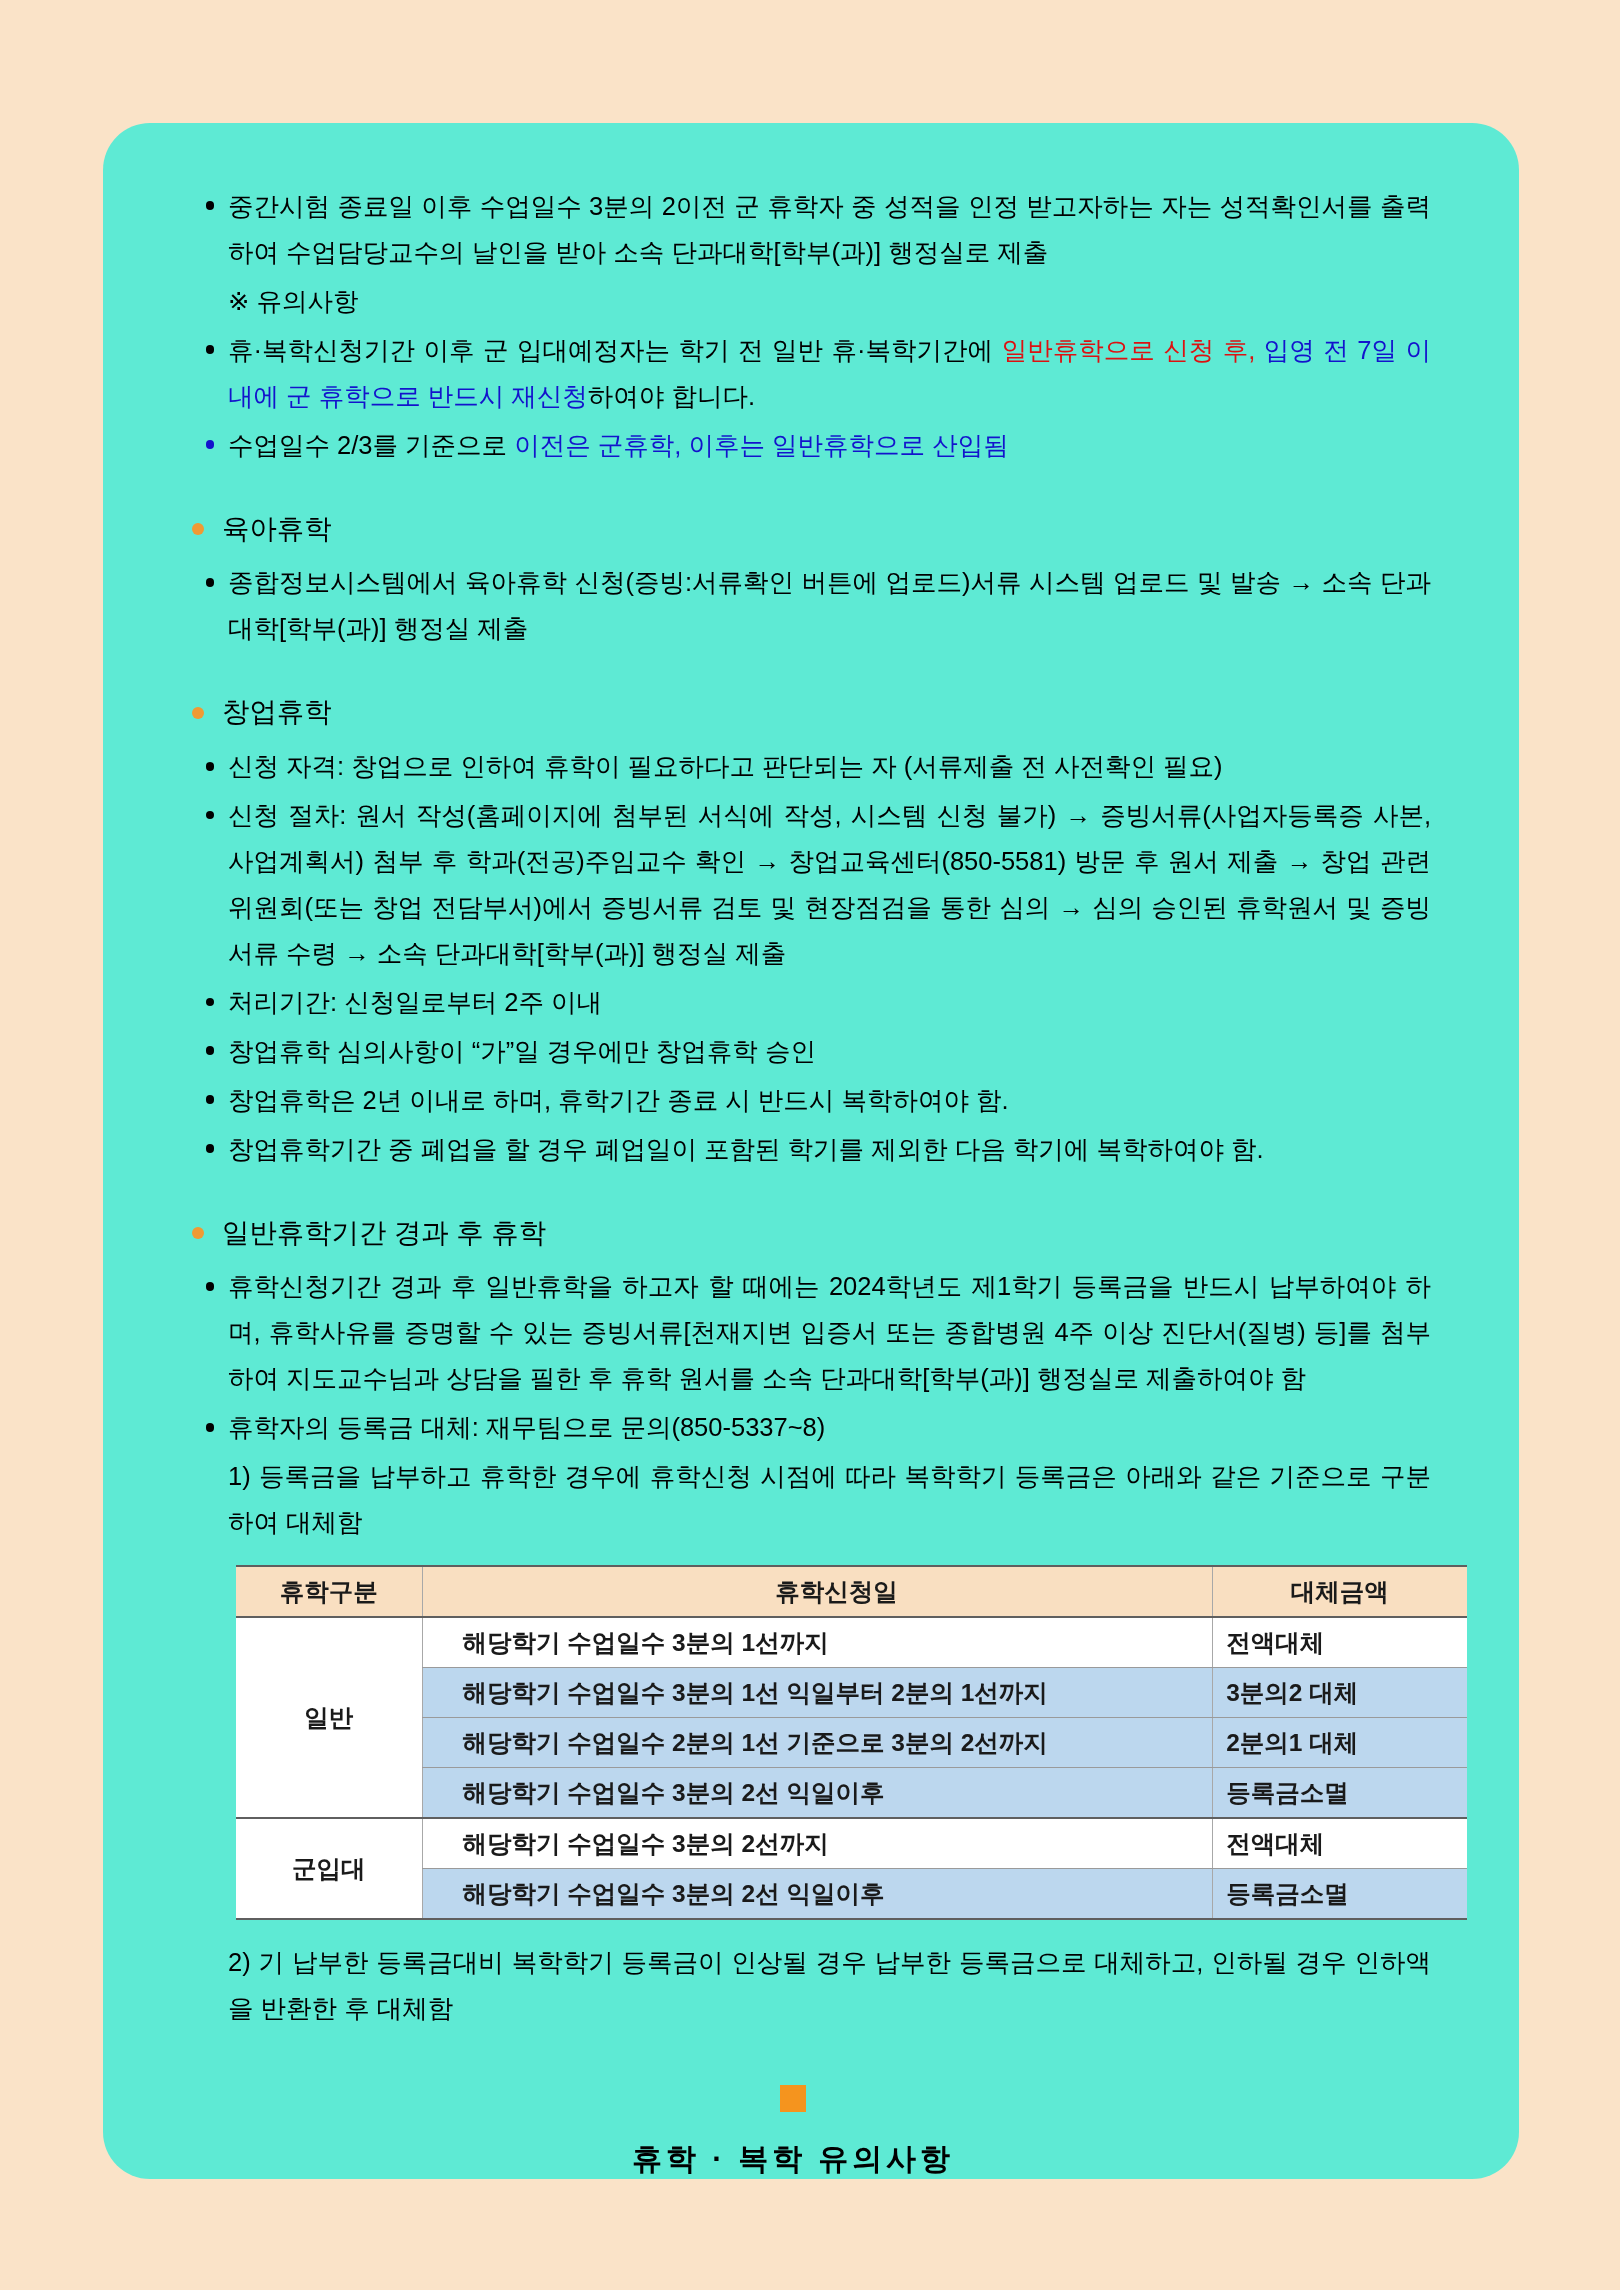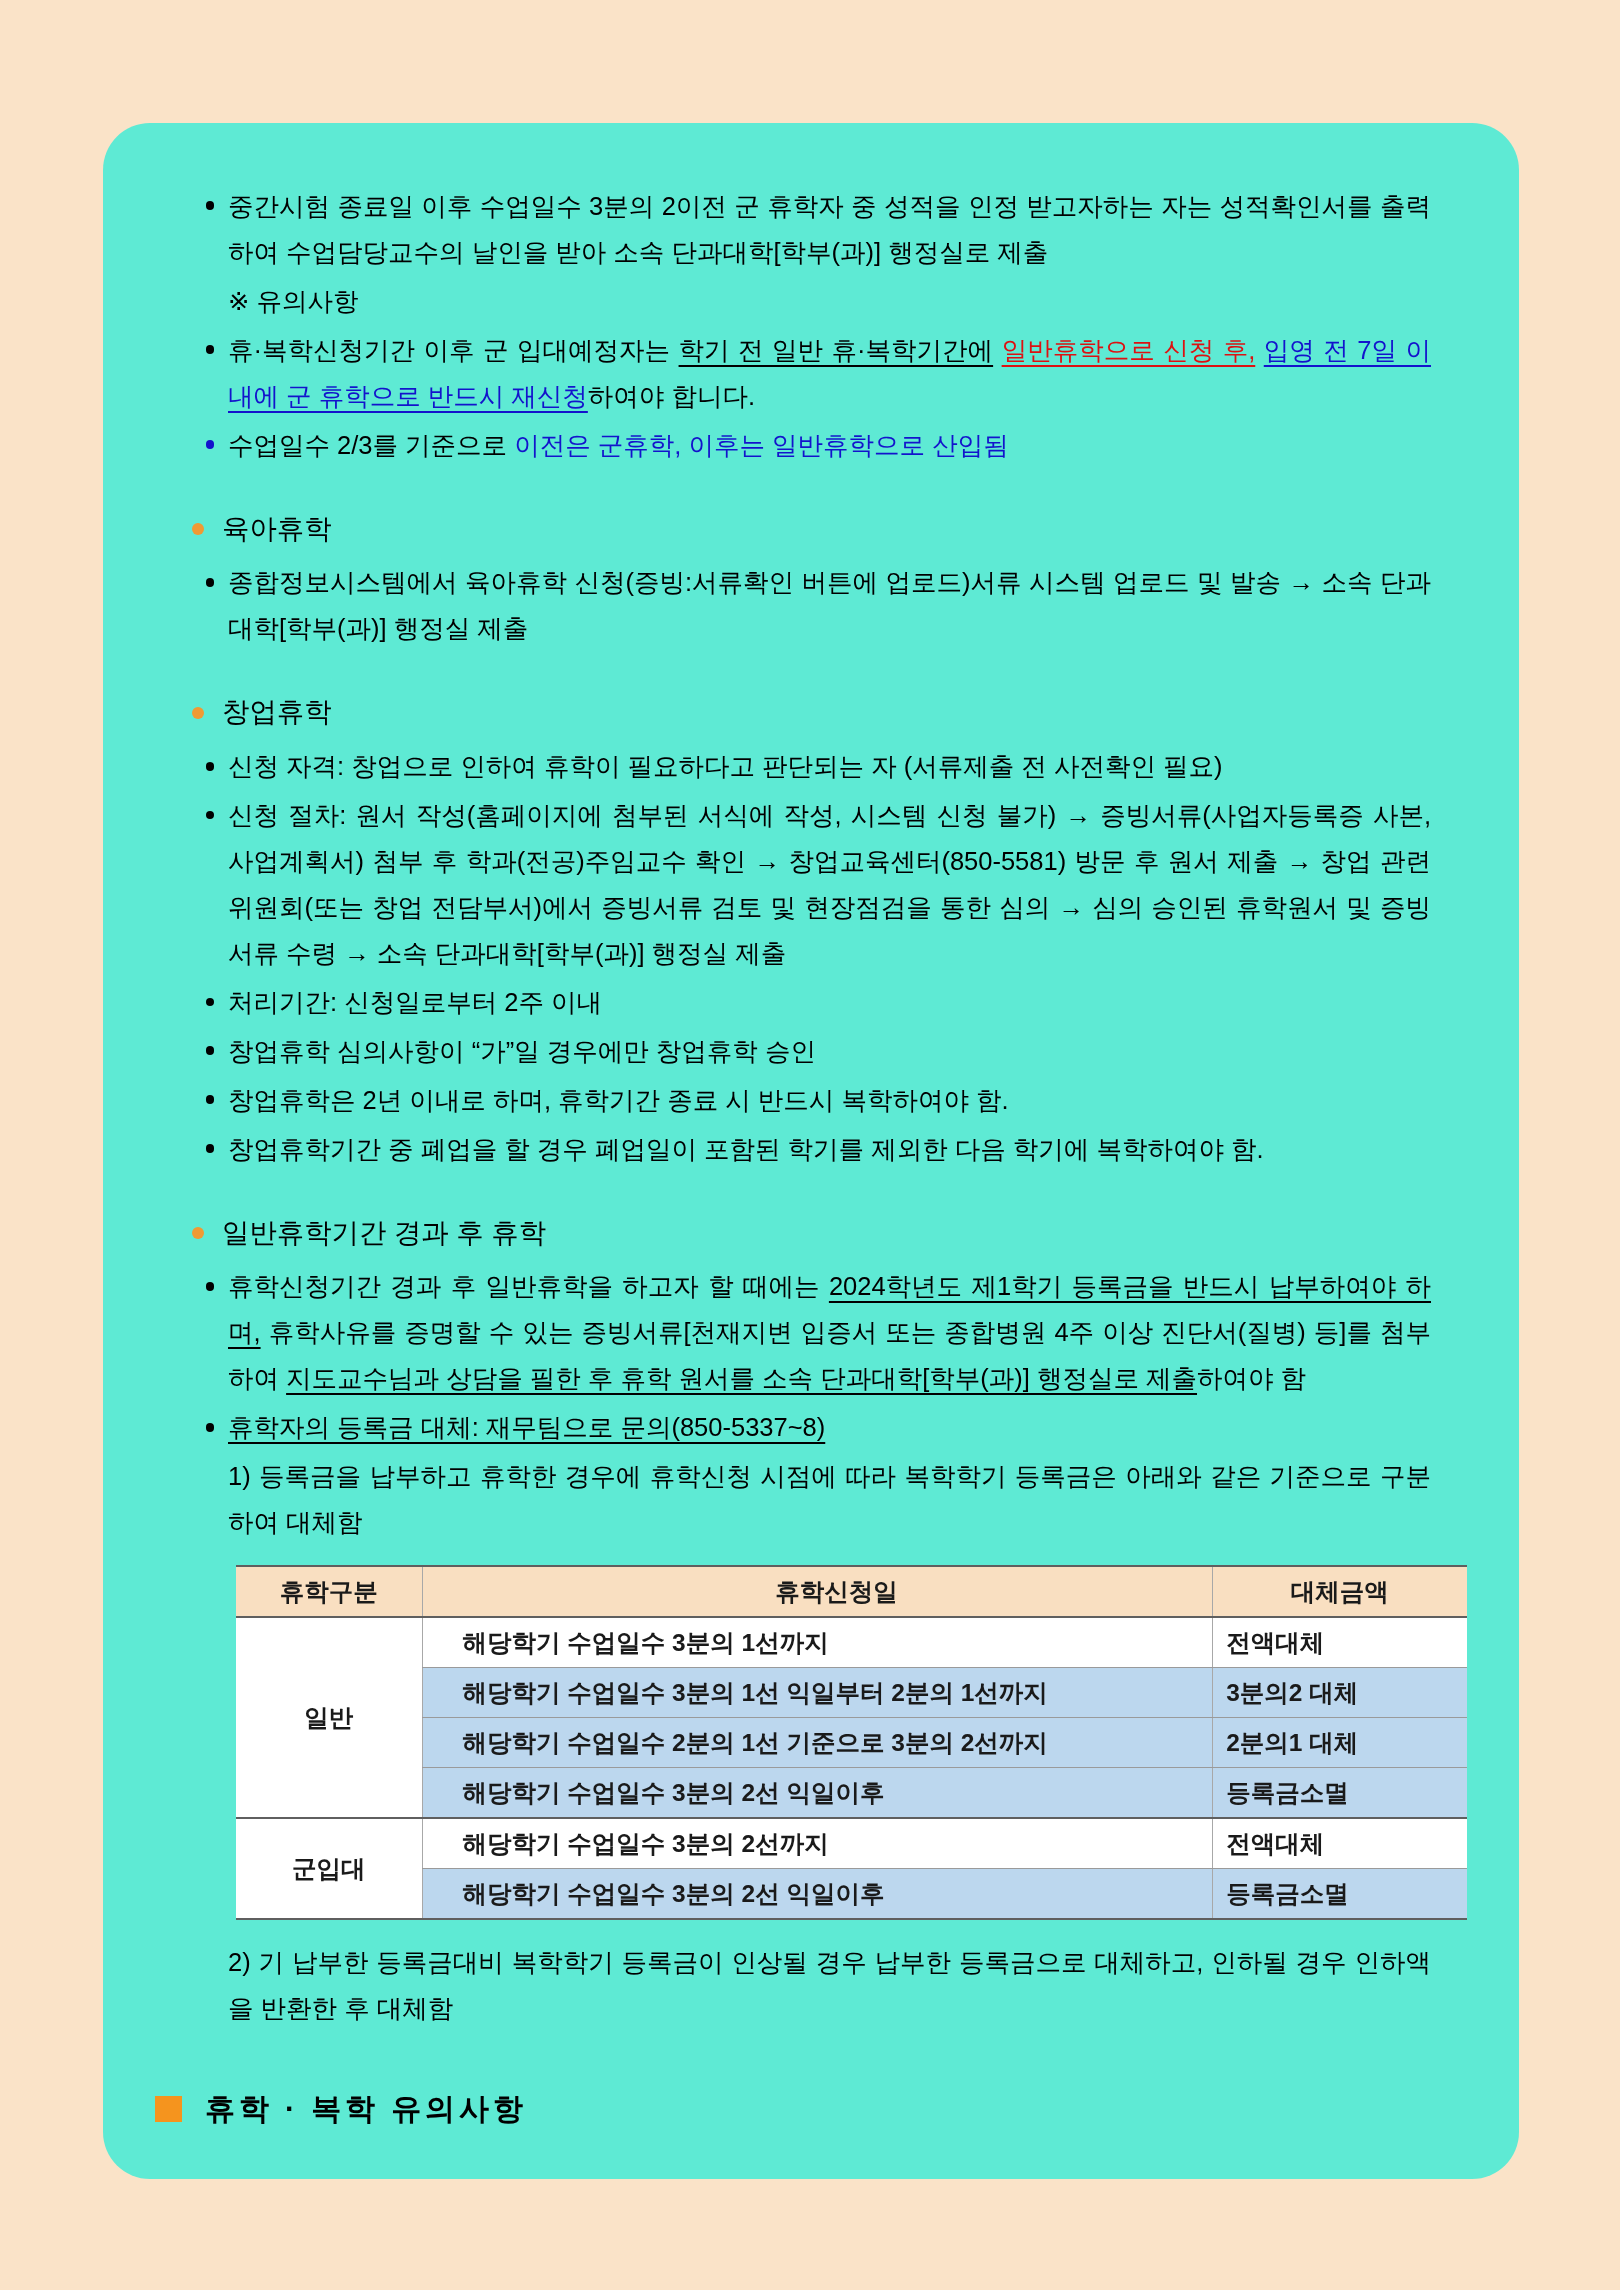--- a/index.html
+++ b/index.html
@@ -35,21 +35,21 @@
     margin-top:37px; margin-bottom:7.8px;
     text-align:left;
   }
   .heading::before {
     content:''; position:absolute; left:2.9px; top:18.6px;
     width:11.8px; height:11.8px; border-radius:50%; background:#f09a33;
   }
   .seg-bold { font-weight:normal; }
   .seg-red { color:#dd1111; }
   .seg-blue { color:#1313cc; }
-  .seg-u { text-decoration:underline; text-underline-offset:5.9px; text-decoration-thickness:2px; }
+  .seg-u { text-underline-offset:5.9px; text-decoration-thickness:2px; }
 
   table.tuition {
     border-collapse:collapse; table-layout:fixed;
     width:1231px; margin:19.6px 0 19.6px 47px;
     font-size:24.5px; color:#1a1a1a;
   }
   table.tuition col.c1 { width:186px; }
   table.tuition col.c2 { width:790px; }
   table.tuition col.c3 { width:255px; }
   table.tuition th {
@@ -60,21 +60,21 @@
   table.tuition td.glabel { text-align:center; padding:0; }
   table.tuition th.mid, table.tuition td.mid { border-left:1px solid #a8a8a8; border-right:1px solid #a8a8a8;padding-left:40px; }
   table.tuition td.rsep { border-bottom:1px solid #9a9a9a; }
   table.tuition td.gend { border-bottom:2px solid #5f5f5f; }
   table.tuition td.shaded { background:#bcd7ee; }
 
   .bottom-heading {
     margin-top:54px; margin-left:-34px;
     display:flex; align-items:center; gap:23.5px;
     font-size:30px; font-weight:bold; letter-spacing:3.9px;
-    line-height:47px; text-align:left;
+    line-height:47px; text-align:left;flex-direction:column;
   }
   .bottom-heading .sq {
     width:26.5px; height:26.5px; background:#f5941e; flex:0 0 auto;
   }
 </style>
 </head>
 <body>
 
 <div class="card">
   <div>

